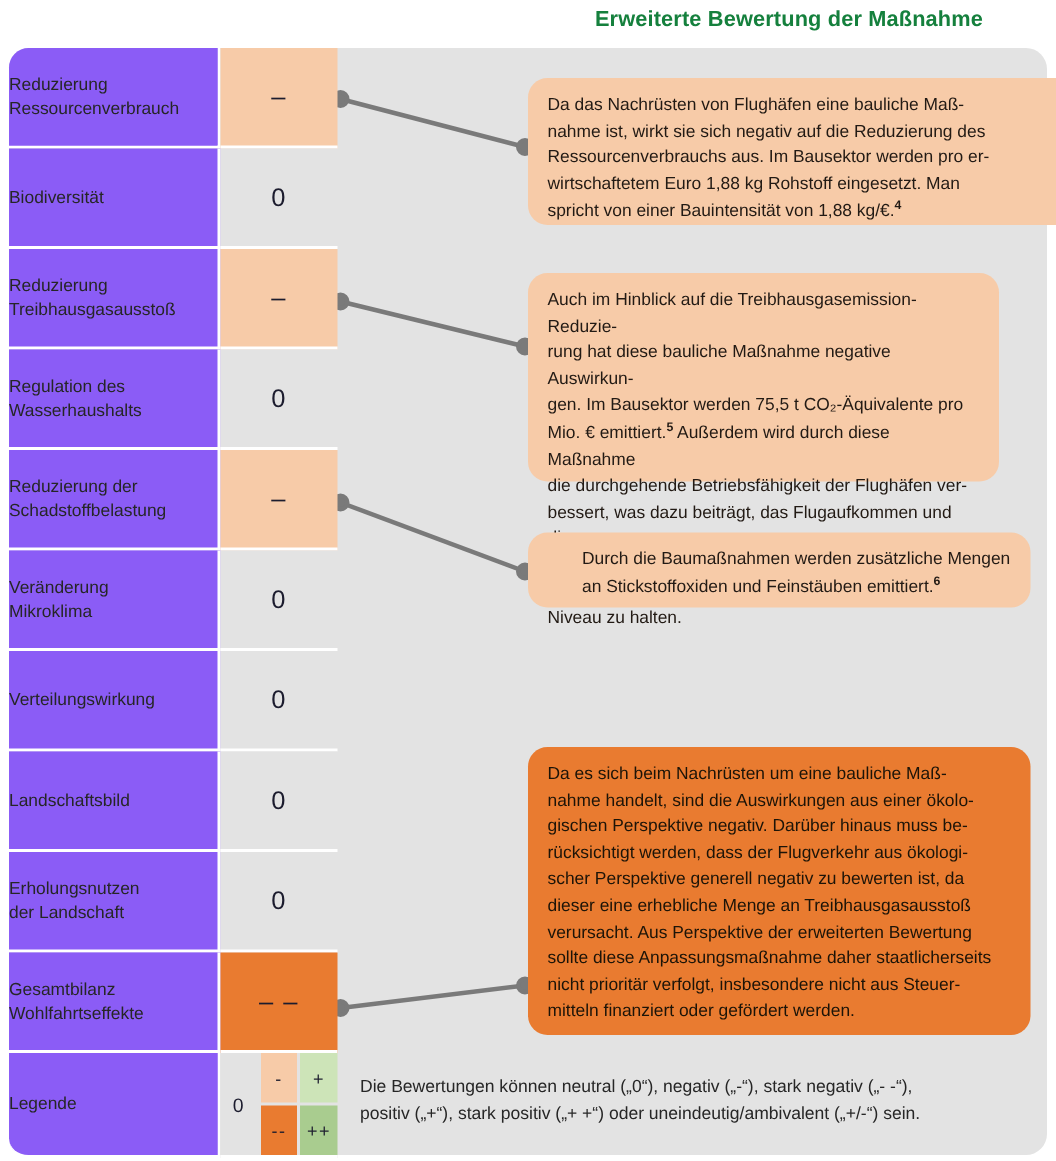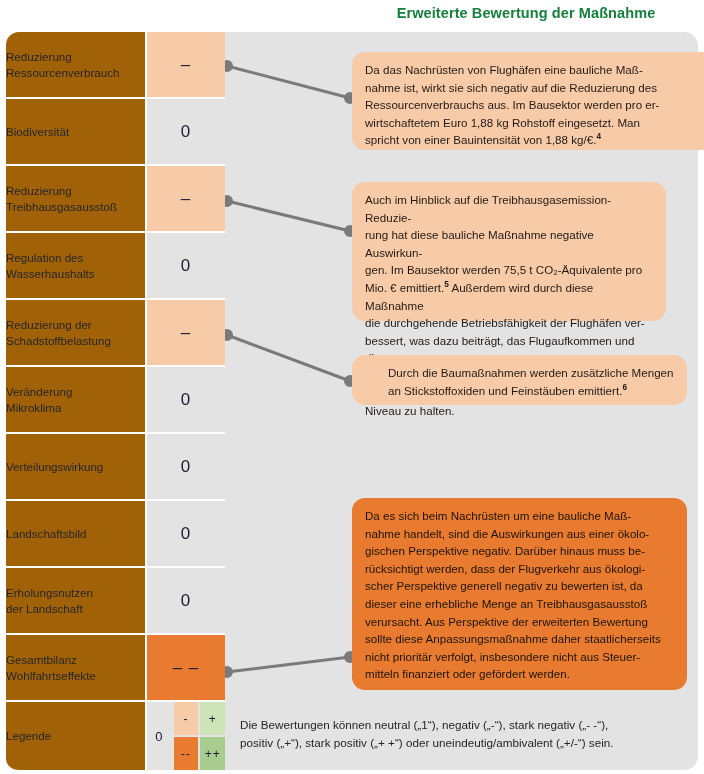--- a/index.html
+++ b/index.html
@@ -27,21 +27,21 @@
     border-collapse:separate;border-spacing:0;
   }
   #criteria-table tr{height:67px;}
   #criteria-table td{
     padding:0;vertical-align:middle;
     border-bottom:2px solid #ffffff;
     box-sizing:border-box;
   }
   td.crit-label{
     width:141px;padding-left:12px;padding-right:6px;
-    background:#a16207;font-size:11.6px;line-height:1.35;
+    background:#8b5cf6;font-size:11.6px;line-height:1.35;
     color:#262626;border-right:2px solid #ffffff;
   }
   td.crit-rating{
     width:78px;text-align:center;
     font-size:17px;color:#1c1c2e;
     background:#e3e3e3;letter-spacing:1px;
   }
   td.crit-rating.neg{background:#f7cba8;}
   td.crit-rating.strongneg{background:#e97b30;}
   tr.row-first td.crit-label{border-top-left-radius:13px;}
@@ -169,21 +169,21 @@
           <div class="sw pos">+</div>
           <div class="sw strongneg">--</div>
           <div class="sw strongpos">++</div>
         </div>
       </td>
     </tr>
   </tbody>
 </table>
 
 <div id="legend-desc">
-  <div>Die Bewertungen können neutral („1“), negativ („-“), stark negativ („- -“),</div>
+  <div>Die Bewertungen können neutral („0“), negativ („-“), stark negativ („- -“),</div>
   <div>positiv („+“), stark positiv („+ +“) oder uneindeutig/ambivalent („+/-“) sein.</div>
 </div>
 
 <div class="callout" id="callout-1">
   <p>Da das Nachrüsten von Flughäfen eine bauliche Maß-<br>nahme ist, wirkt sie sich negativ auf die Reduzierung des<br>Ressourcenverbrauchs aus. Im Bausektor werden pro er-<br>wirtschaftetem Euro 1,88 kg Rohstoff eingesetzt. Man<br>spricht von einer Bauintensität von 1,88 kg/€.<sup>4</sup></p>
 </div>
 <div class="callout" id="callout-2">
   <p>Auch im Hinblick auf die Treibhausgasemission-Reduzie-<br>rung hat diese bauliche Maßnahme negative Auswirkun-<br>gen. Im Bausektor werden 75,5 t CO₂-Äquivalente pro<br>Mio. € emittiert.<sup>5</sup> Außerdem wird durch diese Maßnahme<br>die durchgehende Betriebsfähigkeit der Flughäfen ver-<br>bessert, was dazu beiträgt, das Flugaufkommen und die<br>damit verbundenen Treibhausgasemissionen auf hohem<br>Niveau zu halten.</p>
 </div>
 <div class="callout" id="callout-3">

